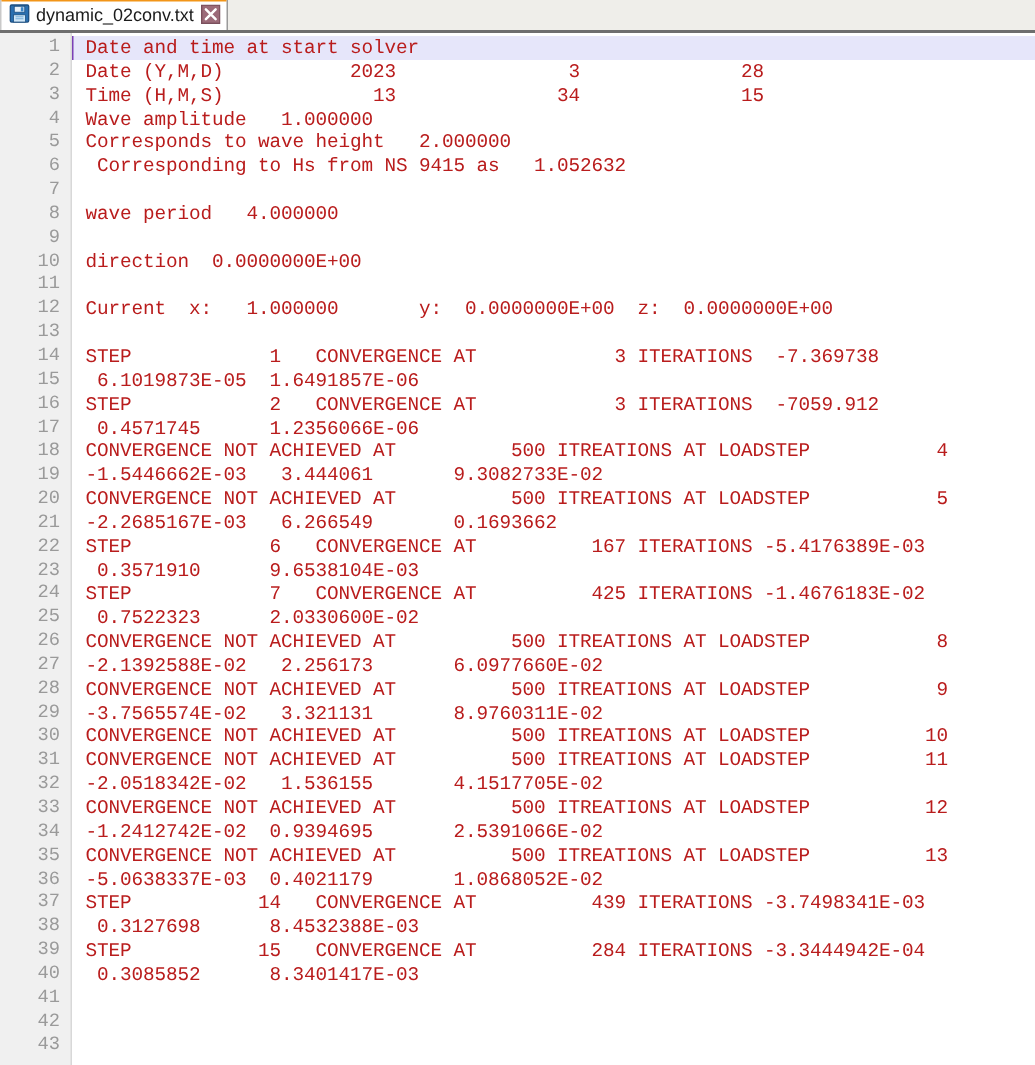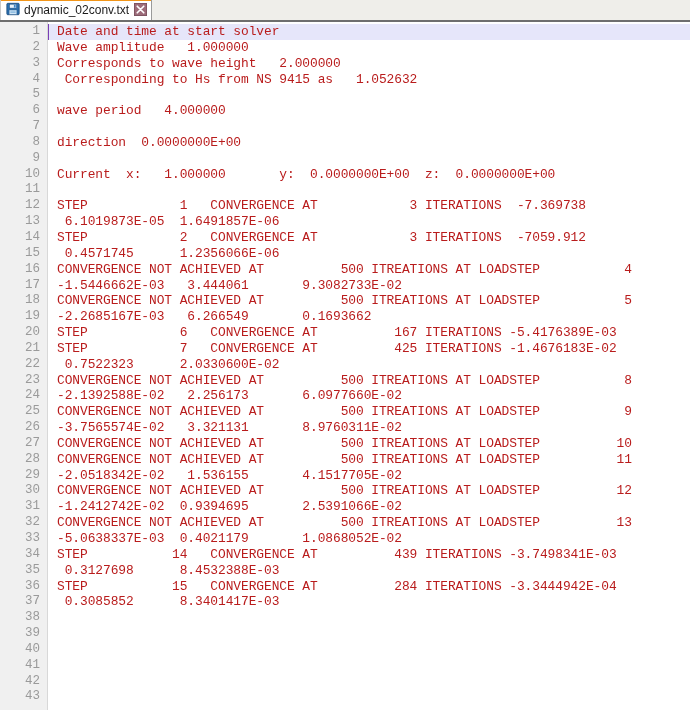--- a/index.html
+++ b/index.html
@@ -204,39 +204,42 @@
         <div class="gutter-num">37</div>
         <div class="gutter-num">38</div>
         <div class="gutter-num">39</div>
         <div class="gutter-num">40</div>
         <div class="gutter-num">41</div>
         <div class="gutter-num">42</div>
         <div class="gutter-num">43</div>
       </div>
     <div class="code" id="code">
         <div class="code-line current">Date and time at start solver</div>
+        <div class="code-line">Date (Y,M,D)           2023               3              28</div>
+        <div class="code-line">Time (H,M,S)             13              34              15</div>
         <div class="code-line">Wave amplitude   1.000000</div>
         <div class="code-line">Corresponds to wave height   2.000000</div>
         <div class="code-line"> Corresponding to Hs from NS 9415 as   1.052632</div>
         <div class="code-line">&nbsp;</div>
         <div class="code-line">wave period   4.000000</div>
         <div class="code-line">&nbsp;</div>
         <div class="code-line">direction  0.0000000E+00</div>
         <div class="code-line">&nbsp;</div>
         <div class="code-line">Current  x:   1.000000       y:  0.0000000E+00  z:  0.0000000E+00</div>
         <div class="code-line">&nbsp;</div>
         <div class="code-line">STEP            1   CONVERGENCE AT            3 ITERATIONS  -7.369738</div>
         <div class="code-line"> 6.1019873E-05  1.6491857E-06</div>
         <div class="code-line">STEP            2   CONVERGENCE AT            3 ITERATIONS  -7059.912</div>
         <div class="code-line"> 0.4571745      1.2356066E-06</div>
         <div class="code-line">CONVERGENCE NOT ACHIEVED AT          500 ITREATIONS AT LOADSTEP           4</div>
         <div class="code-line">-1.5446662E-03   3.444061       9.3082733E-02</div>
         <div class="code-line">CONVERGENCE NOT ACHIEVED AT          500 ITREATIONS AT LOADSTEP           5</div>
         <div class="code-line">-2.2685167E-03   6.266549       0.1693662</div>
         <div class="code-line">STEP            6   CONVERGENCE AT          167 ITERATIONS -5.4176389E-03</div>
+        <div class="code-line"> 0.3571910      9.6538104E-03</div>
         <div class="code-line">STEP            7   CONVERGENCE AT          425 ITERATIONS -1.4676183E-02</div>
         <div class="code-line"> 0.7522323      2.0330600E-02</div>
         <div class="code-line">CONVERGENCE NOT ACHIEVED AT          500 ITREATIONS AT LOADSTEP           8</div>
         <div class="code-line">-2.1392588E-02   2.256173       6.0977660E-02</div>
         <div class="code-line">CONVERGENCE NOT ACHIEVED AT          500 ITREATIONS AT LOADSTEP           9</div>
         <div class="code-line">-3.7565574E-02   3.321131       8.9760311E-02</div>
         <div class="code-line">CONVERGENCE NOT ACHIEVED AT          500 ITREATIONS AT LOADSTEP          10</div>
         <div class="code-line">CONVERGENCE NOT ACHIEVED AT          500 ITREATIONS AT LOADSTEP          11</div>
         <div class="code-line">-2.0518342E-02   1.536155       4.1517705E-02</div>
         <div class="code-line">CONVERGENCE NOT ACHIEVED AT          500 ITREATIONS AT LOADSTEP          12</div>

